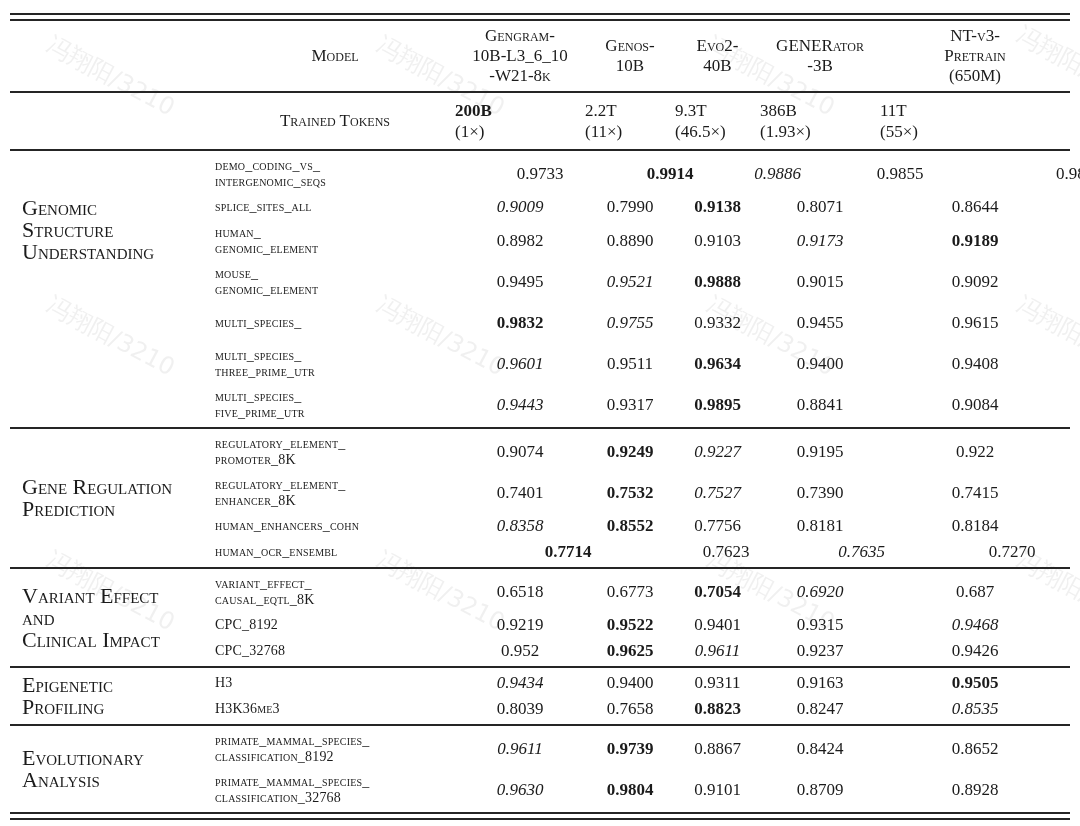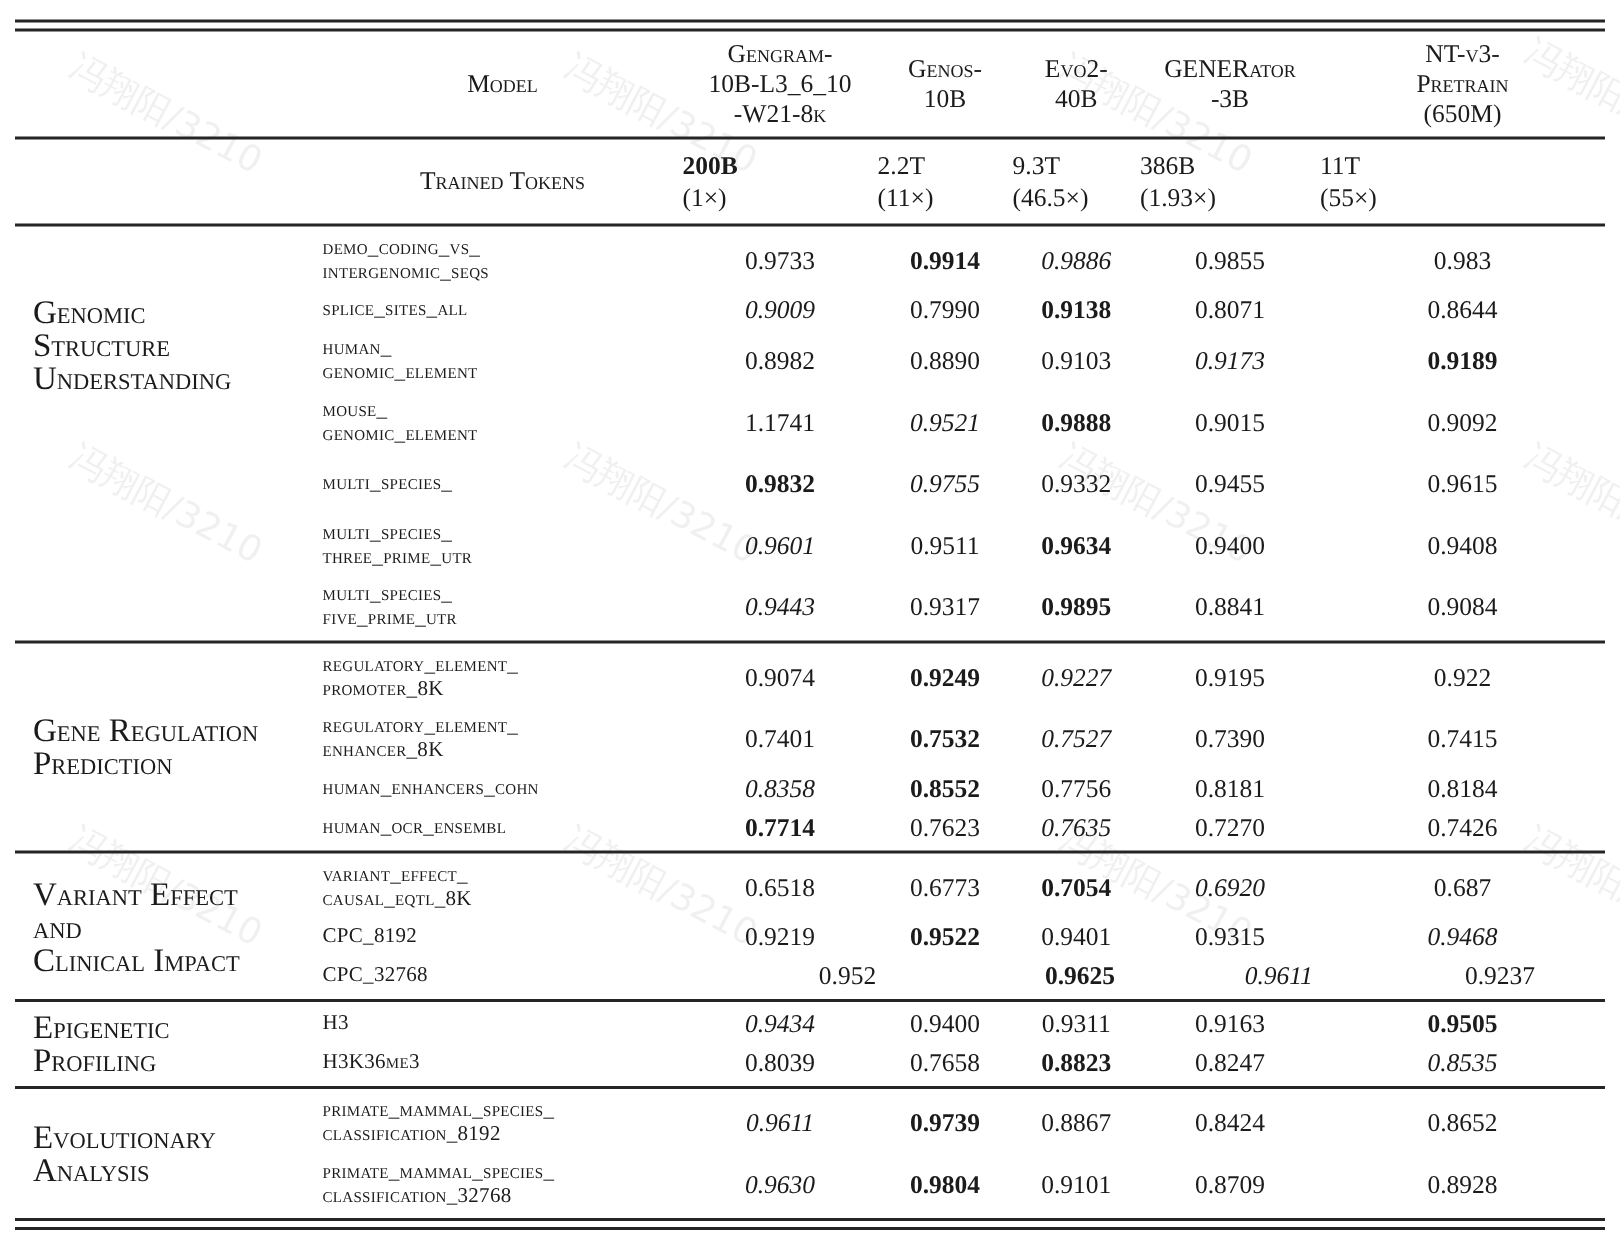--- a/index.html
+++ b/index.html
@@ -109,21 +109,21 @@
     <div class="rule"></div>
 
     <div id="sections-host">
         <div class="section sec0">
           <div class="slabel">
             <div>Genomic</div>
             <div>Structure</div>
             <div>Understanding</div>
           </div>
           <div>
-            <div class="grid6 trow" style="min-height: 41px;">
+            <div class="grid6 trow" style="min-height: 41px; gap: 20px;">
               <div class="task">
                 <div>demo_coding_vs_</div>
                 <div>intergenomic_seqs</div>
               </div>
               <div class="num n">0.9733</div>
               <div class="num b">0.9914</div>
               <div class="num i">0.9886</div>
               <div class="num n">0.9855</div>
               <div class="num n">0.983</div>
             </div>
@@ -146,21 +146,21 @@
               <div class="num n">0.8890</div>
               <div class="num n">0.9103</div>
               <div class="num i">0.9173</div>
               <div class="num b">0.9189</div>
             </div>
             <div class="grid6 trow" style="min-height: 41px;">
               <div class="task">
                 <div>mouse_</div>
                 <div>genomic_element</div>
               </div>
-              <div class="num n">1.1741</div>
+              <div class="num n">0.9495</div>
               <div class="num i">0.9521</div>
               <div class="num b">0.9888</div>
               <div class="num n">0.9015</div>
               <div class="num n">0.9092</div>
             </div>
             <div class="grid6 trow" style="min-height: 41px;">
               <div class="task">
                 <div>multi_species_</div>
               </div>
               <div class="num b">0.9832</div>
@@ -225,21 +225,21 @@
             <div class="grid6 trow" style="min-height: 26px;">
               <div class="task">
                 <div>human_enhancers_cohn</div>
               </div>
               <div class="num i">0.8358</div>
               <div class="num b">0.8552</div>
               <div class="num n">0.7756</div>
               <div class="num n">0.8181</div>
               <div class="num n">0.8184</div>
             </div>
-            <div class="grid6 trow" style="min-height: 26px;">
+            <div class="grid6 trow" style="min-height: 26px; gap: 48px;">
               <div class="task">
                 <div>human_ocr_ensembl</div>
               </div>
               <div class="num b">0.7714</div>
               <div class="num n">0.7623</div>
               <div class="num i">0.7635</div>
               <div class="num n">0.7270</div>
               <div class="num n">0.7426</div>
             </div>
           </div>
@@ -266,21 +266,21 @@
             <div class="grid6 trow" style="min-height: 26px;">
               <div class="task">
                 <div>CPC_8192</div>
               </div>
               <div class="num n">0.9219</div>
               <div class="num b">0.9522</div>
               <div class="num n">0.9401</div>
               <div class="num n">0.9315</div>
               <div class="num i">0.9468</div>
             </div>
-            <div class="grid6 trow" style="min-height: 26px; gap: 45px;">
+            <div class="grid6 trow" style="min-height: 26px;">
               <div class="task">
                 <div>CPC_32768</div>
               </div>
               <div class="num n">0.952</div>
               <div class="num b">0.9625</div>
               <div class="num i">0.9611</div>
               <div class="num n">0.9237</div>
               <div class="num n">0.9426</div>
             </div>
           </div>

